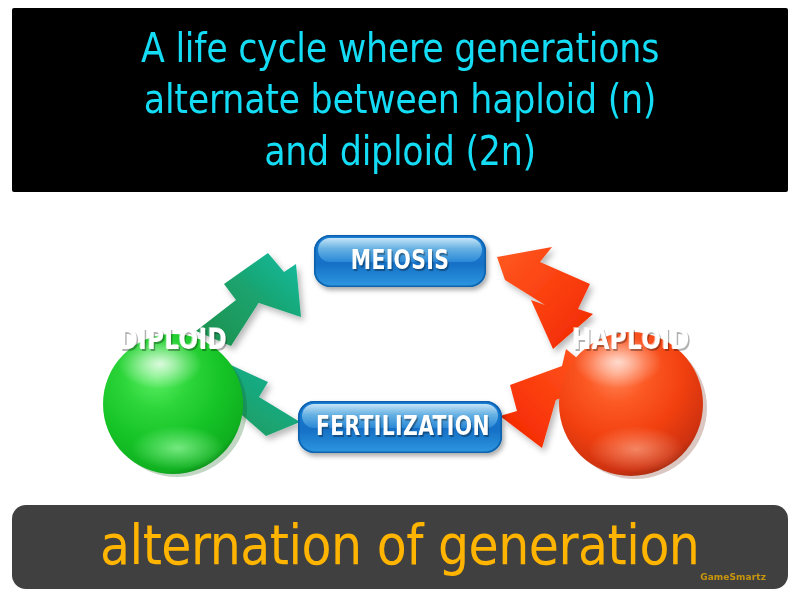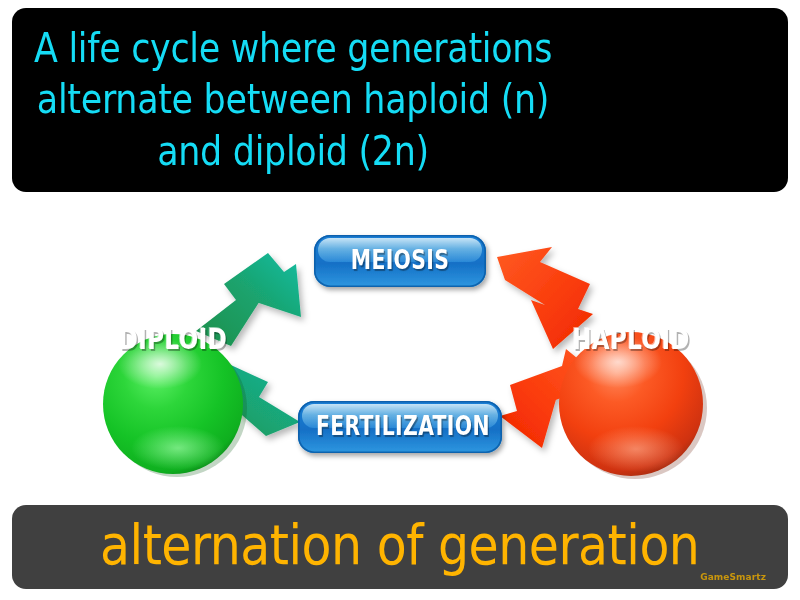--- a/index.html
+++ b/index.html
@@ -20,23 +20,24 @@
   }
 
   
   #definition-banner {
     position: absolute;
     left: 12px;
     top: 8px;
     width: 776px;
     height: 184px;
     background: #000000;
-    border-radius: 14px;
+    border-radius: 2px;
     display: flex;
     align-items: center;
+    justify-content: center;
   }
   #definition-text {
     color: #15dcf5;
     font-family: "DejaVu Sans Condensed", "Liberation Sans Narrow", "Liberation Sans", sans-serif;
     font-size: 40px;
     line-height: 1.28;
     font-weight: 400;
     text-align: center;
     letter-spacing: -0.3px;
     padding: 0 14px;

